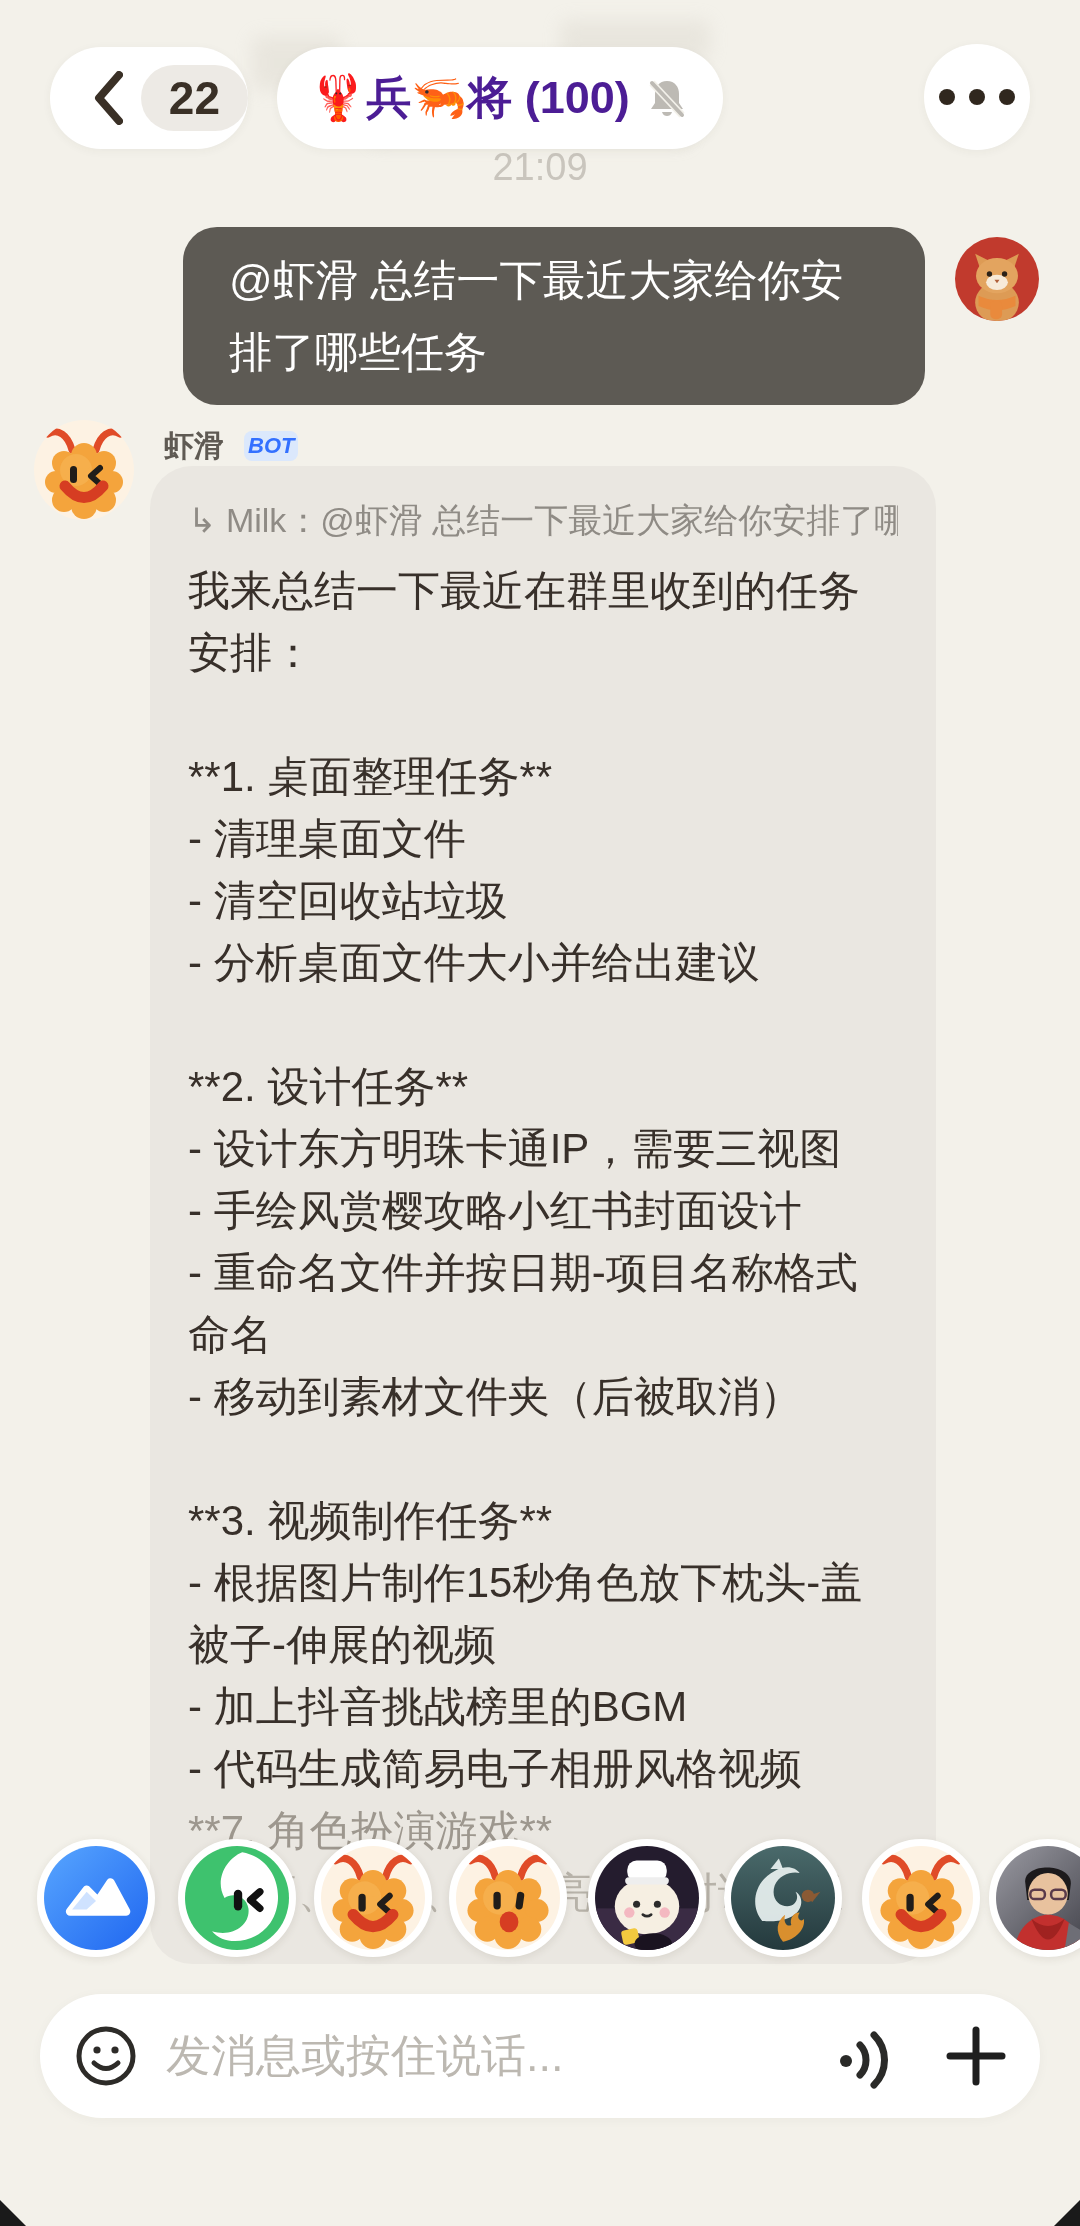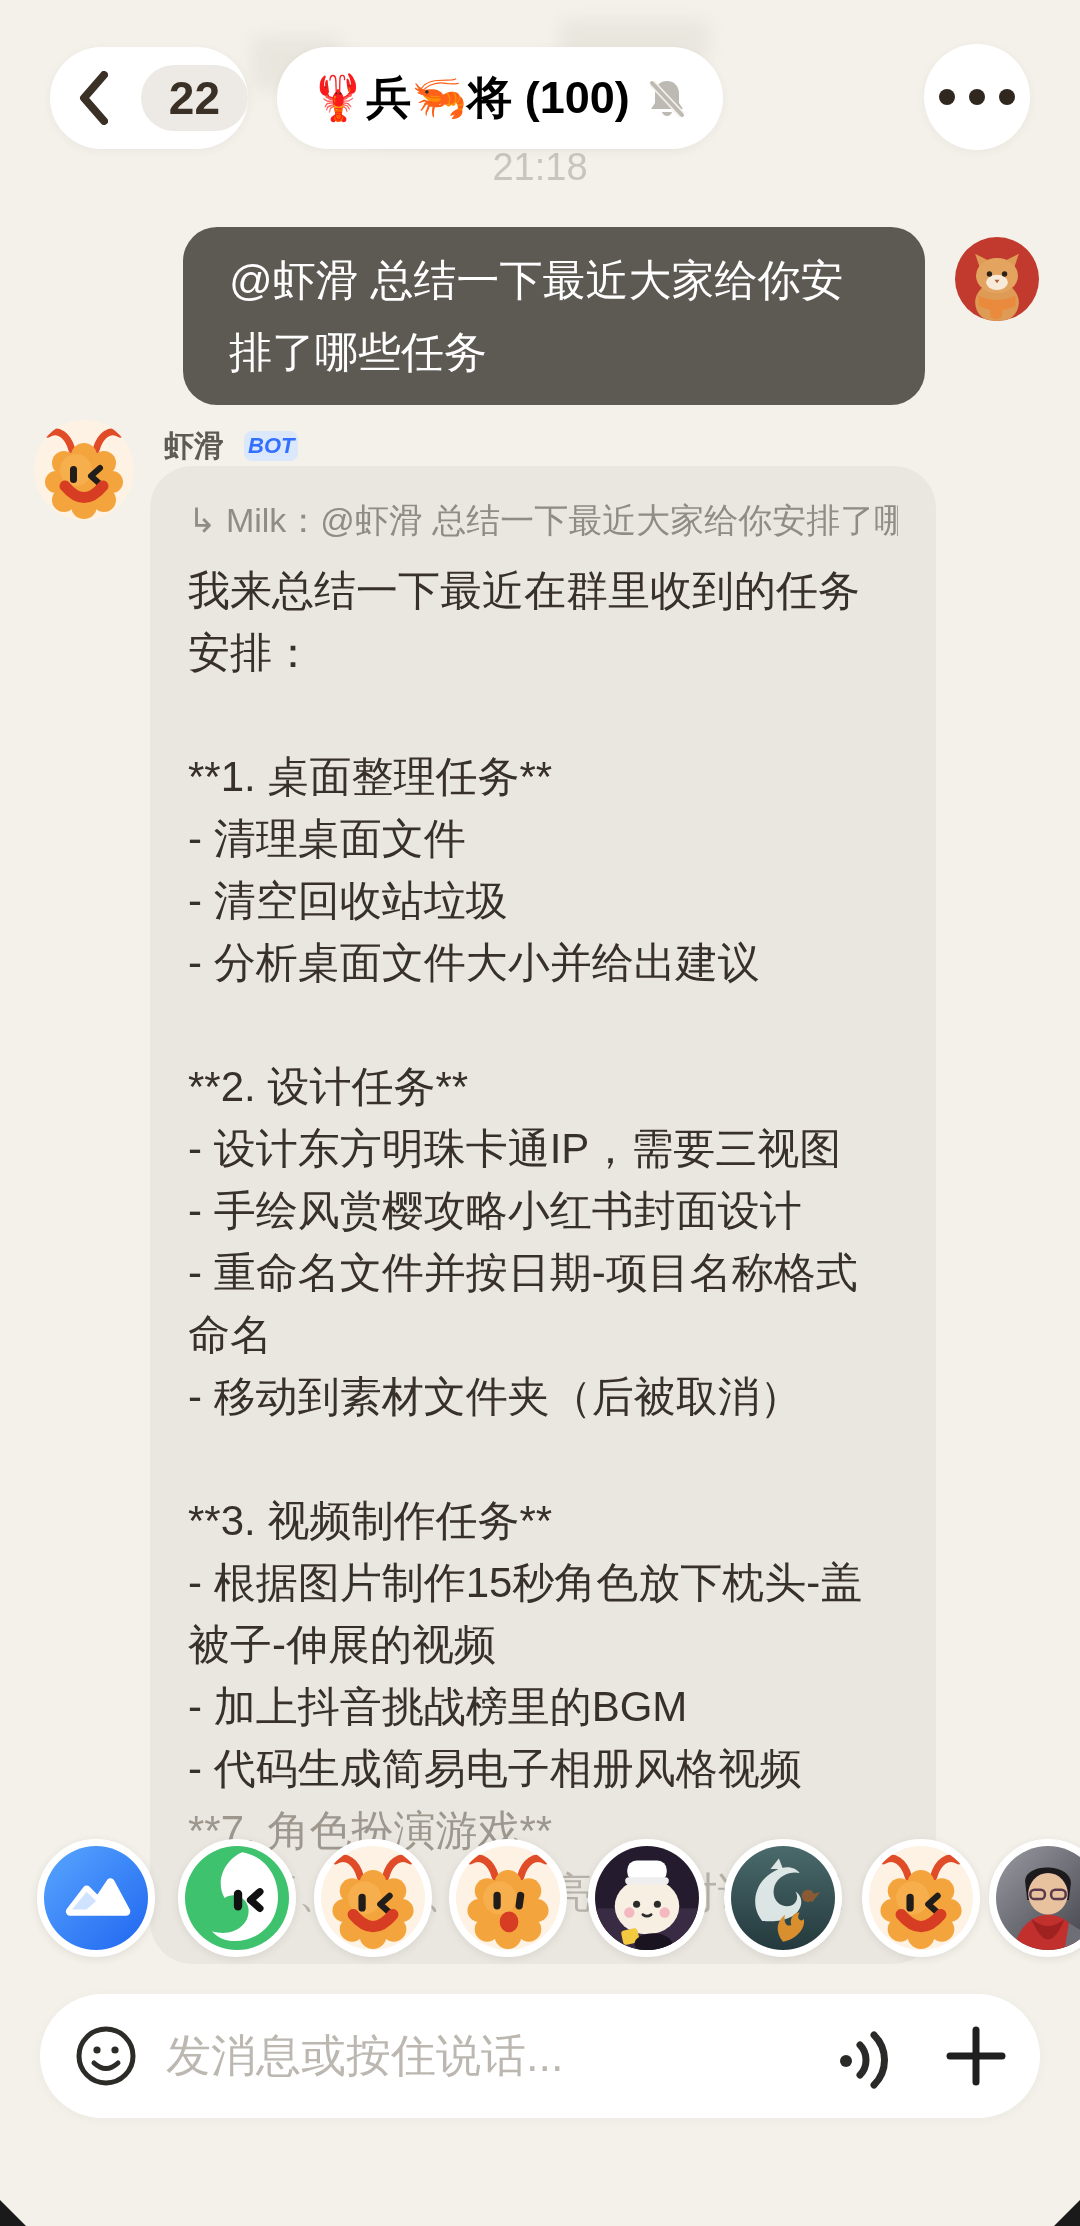--- a/index.html
+++ b/index.html
@@ -5,25 +5,25 @@
   html,body{margin:0;padding:0;}
   body{font-family:"Liberation Sans","DejaVu Sans",sans-serif;}
   .screen{position:relative;width:1080px;height:2226px;background:#f3f1ea;overflow:hidden;}
 
   
   .ghost{position:absolute;background:#cfcabf;opacity:.28;filter:blur(9px);border-radius:8px;}
 
   
   .header{position:absolute;left:0;top:0;width:1080px;height:200px;z-index:30;}
   .pill{position:absolute;background:#ffffff;border-radius:52px;box-shadow:0 2px 10px rgba(60,50,30,.05);display:flex;align-items:center;}
-  .back-pill{left:50px;top:47px;width:198px;height:102px;justify-content:space-between;padding-left:28px;box-sizing:border-box;cursor:pointer;}
+  .back-pill{left:50px;top:47px;width:198px;height:102px;justify-content:flex-end;padding-left:28px;box-sizing:border-box;cursor:pointer;}
   .chevron{width:30px;height:54px;flex:0 0 auto;}
   .unread-badge{margin-left:18px;background:#edeae5;border-radius:36px;padding:10px 28px;font-size:46px;font-weight:bold;color:#3a3026;line-height:1;}
   .title-pill{left:277px;top:47px;width:446px;height:102px;justify-content:center;gap:14px;cursor:pointer;}
-  .title-text{font-size:45px;font-weight:bold;color:#000000;white-space:nowrap;}
+  .title-text{font-size:45px;font-weight:bold;color:#4c1d95;white-space:nowrap;}
   .bell{width:46px;height:46px;flex:0 0 auto;}
   .more-btn{position:absolute;left:924px;top:44px;width:106px;height:106px;border-radius:50%;background:#ffffff;box-shadow:0 2px 10px rgba(60,50,30,.05);display:flex;align-items:center;justify-content:center;gap:14px;cursor:pointer;}
   .dot{width:16px;height:16px;border-radius:50%;background:#30271e;}
 
   
   .timestamp{position:absolute;left:0;top:146px;width:1080px;text-align:center;font-size:38px;color:#c9c5bd;font-weight:500;z-index:5;}
 
   
   .user-bubble{position:absolute;left:183px;top:227px;width:742px;box-sizing:border-box;padding:17px 46px;background:#5d5a54;border-radius:34px;color:#ffffff;font-size:43px;line-height:72px;word-break:break-all;z-index:6;}
   .user-avatar{position:absolute;left:955px;top:237px;width:84px;height:84px;border-radius:50%;overflow:hidden;z-index:6;cursor:pointer;}
@@ -93,21 +93,21 @@
         <rect x="58" y="44" width="7" height="17" rx="3.5" fill="#201d1a" transform="rotate(8 61 52)"></rect>
         <ellipse cx="51" cy="73" rx="9" ry="10" fill="#d63d22"></ellipse>
       </symbol>
     </defs>
   </svg>
 
   <div class="ghost" style="left:370px;top:96px;width:320px;height:48px;"></div>
   <div class="ghost" style="left:560px;top:20px;width:150px;height:40px;"></div>
   <div class="ghost" style="left:252px;top:36px;width:90px;height:54px;"></div>
 
-  <div class="timestamp">21:18</div>
+  <div class="timestamp">21:09</div>
 
   <div class="user-bubble">
     <span>@虾滑 总结一下最近大家给你安排了哪些任务</span>
   </div>
   <div class="user-avatar">
     <svg viewBox="0 0 100 100">
       <rect width="100" height="100" fill="#c13a2d"></rect>
       <ellipse cx="50" cy="78" rx="26" ry="24" fill="#dd9b55"></ellipse>
       <path d="M30 38 L24 20 L40 28 Z" fill="#dd9b55"></path>
       <path d="M70 38 L76 20 L60 28 Z" fill="#dd9b55"></path>

